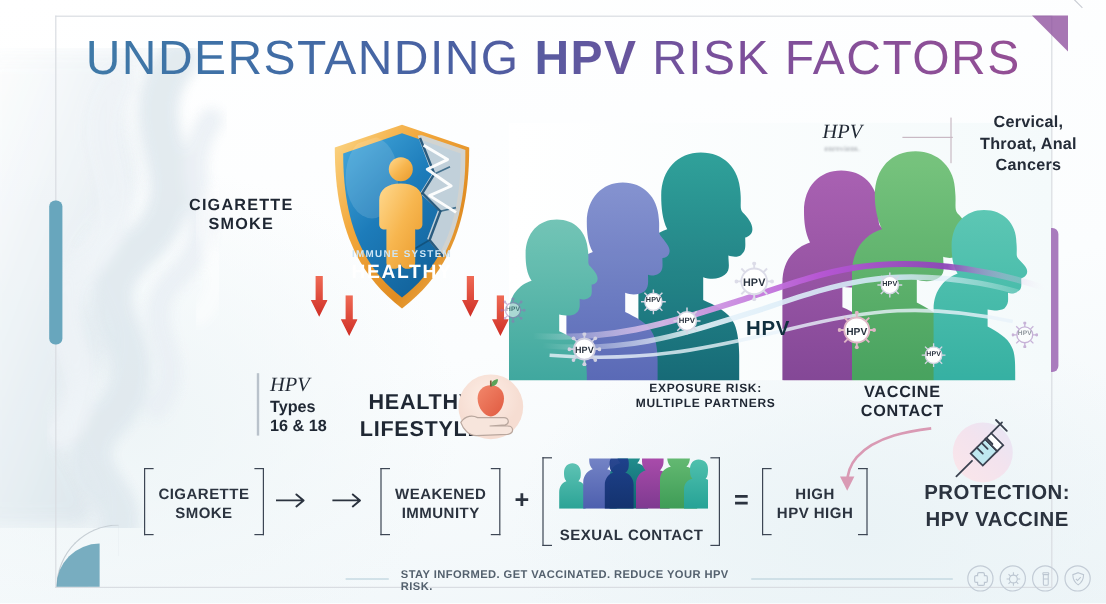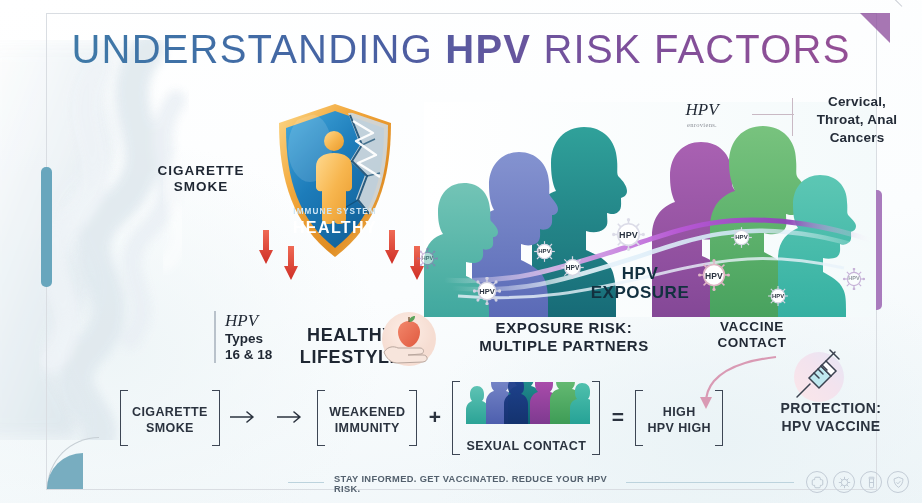--- a/index.html
+++ b/index.html
@@ -62,21 +62,21 @@
 
   #lbl-weakening { left:238px; top:278px; width:190px; font-size:15px; letter-spacing:.8px; }
 
   #types-box { position:absolute; left:214px; top:311px; width:90px;
       border-left:2px solid #b9c2cb; padding-left:9px; text-align:left; }
   #types-box .s { display:block; font-size:17px; line-height:1.15; }
   #types-box .t { display:block; font-size:13.5px; font-weight:bold; color:#1f2733; line-height:1.2; }
 
   #lbl-healthy { left:296px; top:325px; width:110px; font-size:18px; letter-spacing:.6px; }
 
-  #lbl-exposure-risk { left:464px; top:319px; width:200px; font-size:15px; letter-spacing:.6px; }
+  #lbl-exposure-risk { left:488px; top:319px; width:200px; font-size:10px; letter-spacing:.6px; }
   #lbl-sexual-contact { left:692px; top:319px; width:120px; font-size:13.5px; letter-spacing:.6px; }
 
   #hpv-entero { position:absolute; left:660px; top:100px; width:84px; text-align:center; }
   #hpv-entero .h { font-size:17px; }
   #hpv-entero .sub { display:block; font-size:6.5px; color:#8d9199; letter-spacing:.3px;
       filter:blur(.7px); margin-top:1px; font-family:"Liberation Serif", serif; }
 
   #lbl-cancers { position:absolute; left:797px; top:93px; width:120px; text-align:center;
       font-size:13.5px; color:#242c38; font-weight:600; line-height:1.35; letter-spacing:.2px; }
   #cancer-lead { position:absolute; left:752px; top:114px; width:42px; height:1.3px; background:#c9b9c4; }
@@ -117,21 +117,21 @@
       font-size:21px; font-weight:bold; margin:0 7px; }
   .eq-arrow { display:inline-block; vertical-align:middle; margin:0 6px; }
 
   #fading-chip { display:inline-block; vertical-align:middle; position:relative;
       width:106px; height:36px; }
   #fading-chip .txt { position:absolute; inset:0; display:flex; align-items:center;
       justify-content:center; font-family:"Liberation Serif", serif; font-style:italic;
       font-size:14px; color:#2b333f; letter-spacing:.3px; }
 
   #lbl-protection { position:absolute; left:766px; top:400px; width:130px;
-      text-align:center; font-size:14px; font-weight:bold; color:#2b333f;
+      text-align:center; font-size:17px; font-weight:bold; color:#2b333f;
       line-height:1.28; letter-spacing:.4px; }
 
   
   #footer-line-l { position:absolute; left:288px; top:482px; width:36px; height:1.4px;
       background:#bcd3dd; }
   #footer-line-r { position:absolute; left:626px; top:482px; width:168px; height:1.4px;
       background:#bcd3dd; }
   #footer-text { position:absolute; left:334px; top:474px; width:290px; text-align:left;
       font-size:9.3px; font-weight:bold; color:#54616e; letter-spacing:.35px; }
   #footer-icons { position:absolute; left:806px; top:469px; width:110px; height:26px;
@@ -528,21 +528,20 @@
         <circle cx="20" cy="2" r="2.4" fill="#9a6cb5"></circle>
         <circle cx="2" cy="20" r="2.4" fill="#9a6cb5"></circle>
         <circle cx="38" cy="20" r="2.4" fill="#9a6cb5"></circle>
         <circle cx="20" cy="38" r="2.4" fill="#9a6cb5"></circle>
       </svg>
     <div class="cap" style="top:7px; font-size:5.5px;">HPV</div>
   </div>
 
   <div id="lbl-hpv-exposure">
     <span>HPV</span><br>
-    <span>EXPOSURE</span>
   </div>
 
   <div id="hpv-entero">
     <span class="serif-hpv h">HPV</span>
     <span class="sub">enroviens.</span>
   </div>
 
   <div id="cancer-lead"></div>
   <div id="cancer-lead-v"></div>
   <div id="lbl-cancers">

